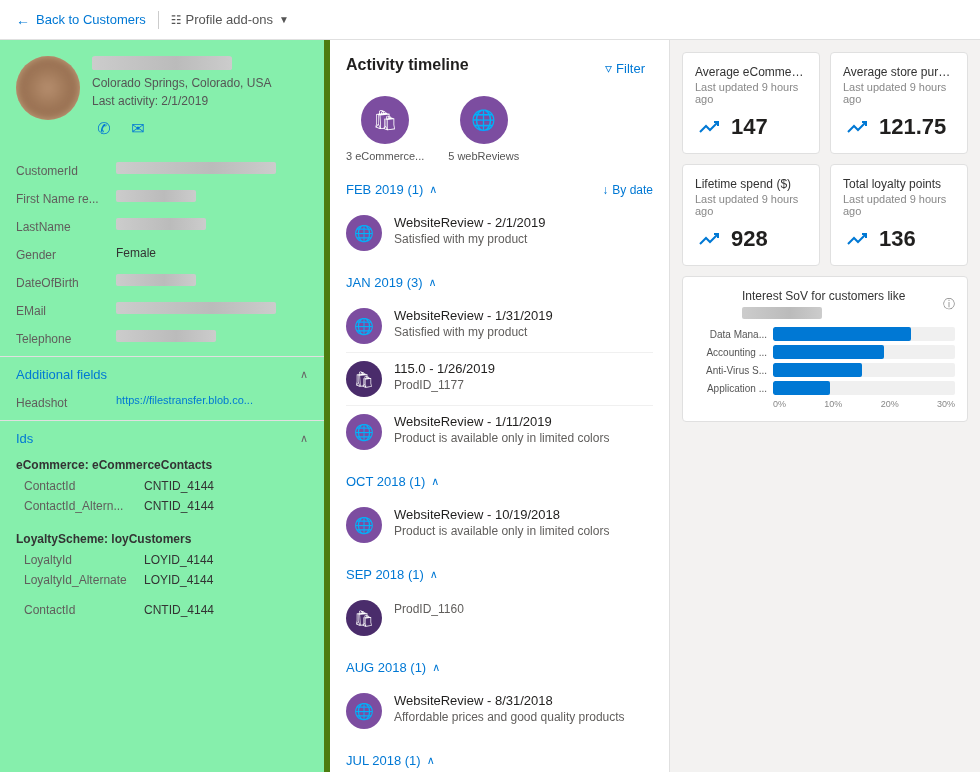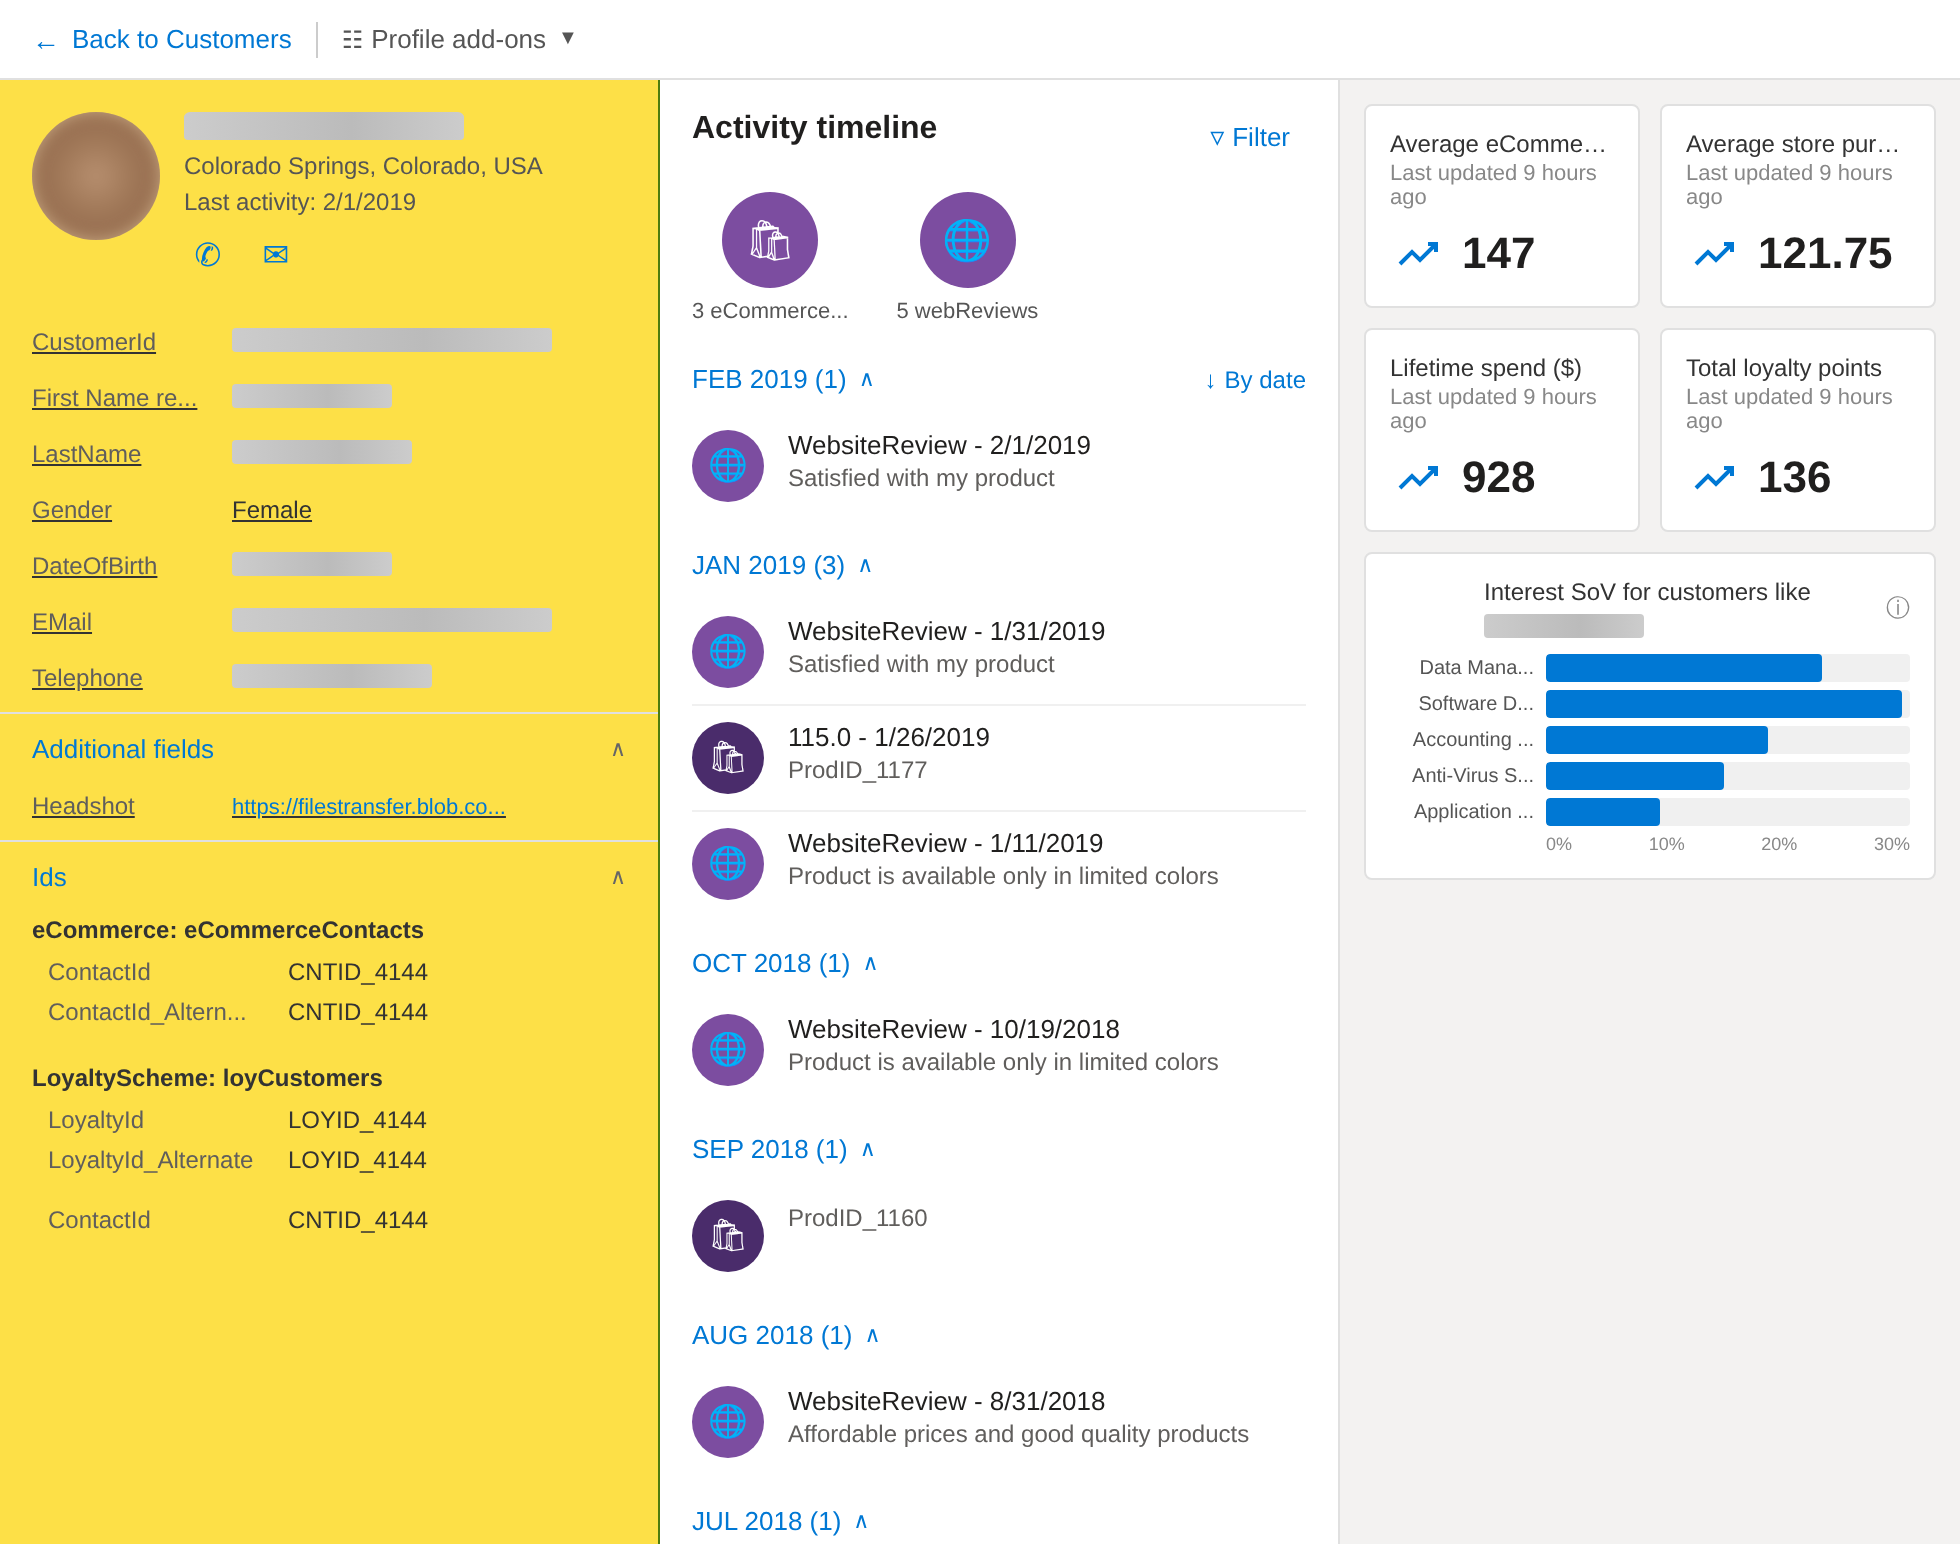--- a/index.html
+++ b/index.html
@@ -29,22 +29,22 @@
     .main-layout {
       display: flex;
       height: calc(100vh - 40px);
       overflow: hidden;
     }
 
     
     .left-panel {
       width: 330px;
       min-width: 330px;
-      background: #fde047;
-      border-right: 1px solid #4d7c0f;
+      background: #86efac;
+      border-right: 6px solid #4d7c0f;
       overflow-y: auto;
       padding-bottom: 20px;
     }
 
     .profile-header {
       display: flex;
       align-items: flex-start;
       padding: 16px;
       gap: 12px;
     }
@@ -74,25 +74,24 @@
     .profile-location { font-size: 12px; color: #555; margin-bottom: 4px; }
     .profile-activity { font-size: 12px; color: #555; margin-bottom: 8px; }
     .contact-icons { display: flex; gap: 10px; }
     .contact-icon {
       width: 24px; height: 24px; display: flex; align-items: center; justify-content: center;
       color: #0078d4; font-size: 16px; cursor: pointer;
     }
 
     .fields-section { padding: 0 16px; }
     .field-row {
-      display: flex; align-items: flex-end;
+      display: flex; align-items: flex-start;
       padding: 6px 0;
       border-bottom: none;
       min-height: 28px;
-      text-decoration: underline;
     }
     .field-label {
       width: 100px; min-width: 100px;
       font-size: 12px; color: #605e5c;
       padding-top: 2px;
     }
     .field-value {
       flex: 1; font-size: 12px; color: #333;
     }
     .field-value-blurred {
@@ -547,26 +546,20 @@
         <span class="info-icon">ⓘ</span>
       </div>
       <div class="bar-chart" id="bar-chart-container">
       <div class="bar-row">
             <div class="bar-label">Data Mana...</div>
             <div class="bar-bg">
               <div class="bar-fill" style="width: 75.5556%;"></div>
             </div>
           </div>
           <div class="bar-row">
-            <div class="bar-label">Software D...</div>
-            <div class="bar-bg">
-              <div class="bar-fill" style="width: 97.7778%;"></div>
-            </div>
-          </div>
-          <div class="bar-row">
             <div class="bar-label">Accounting ...</div>
             <div class="bar-bg">
               <div class="bar-fill" style="width: 61.1111%;"></div>
             </div>
           </div>
           <div class="bar-row">
             <div class="bar-label">Anti-Virus S...</div>
             <div class="bar-bg">
               <div class="bar-fill" style="width: 48.8889%;"></div>
             </div>

